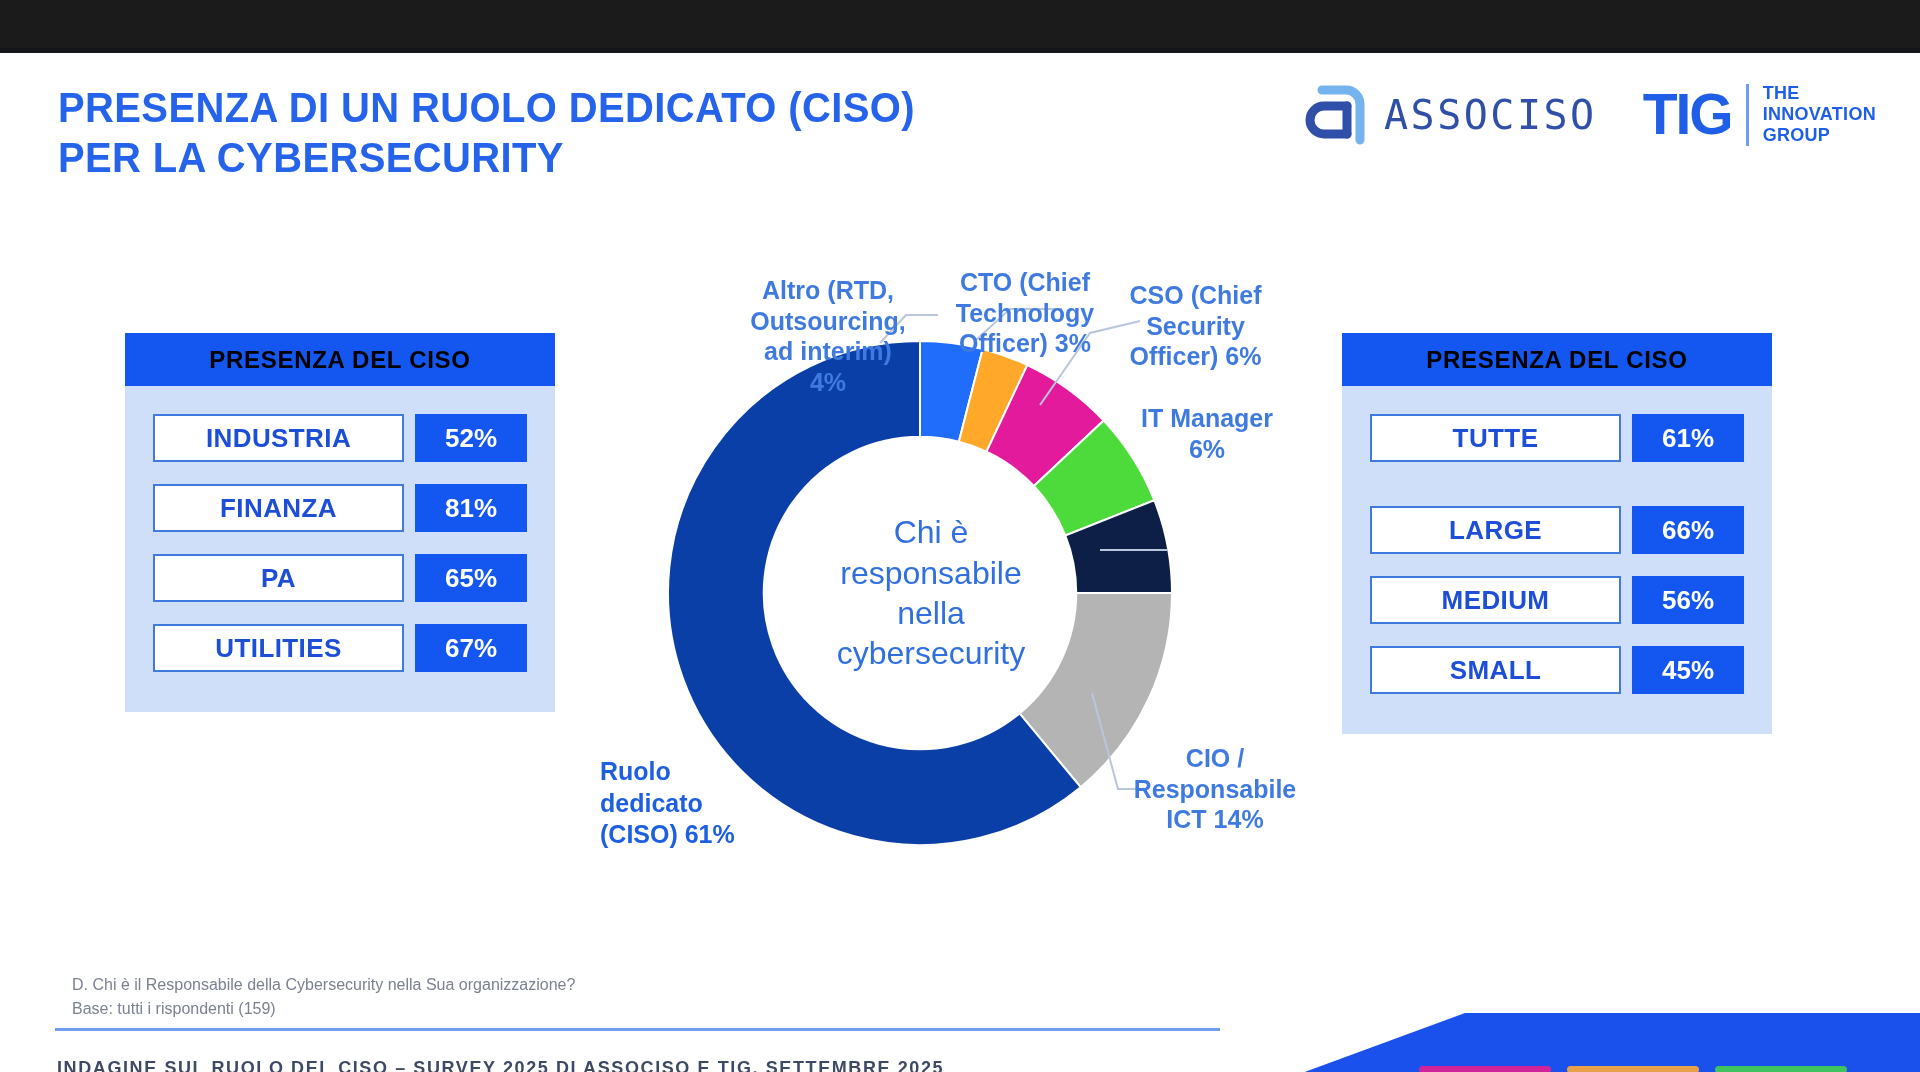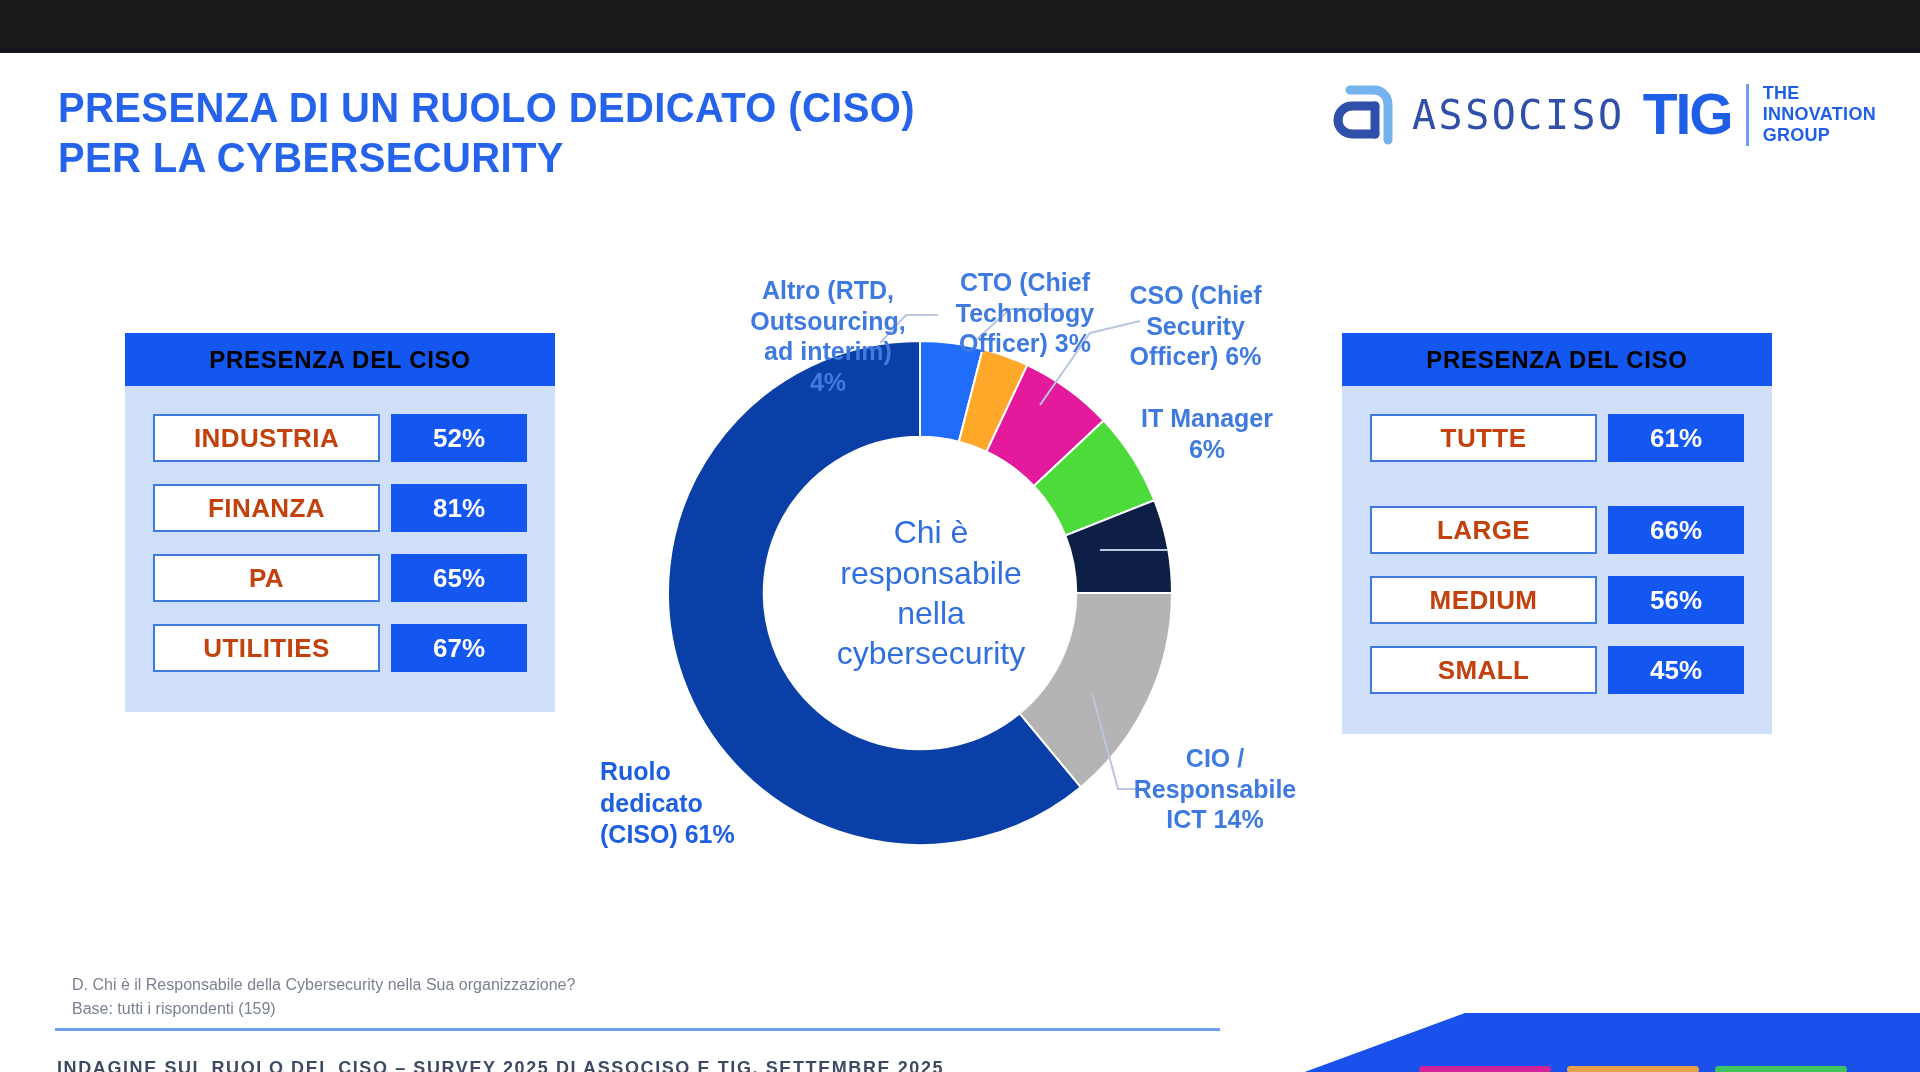--- a/index.html
+++ b/index.html
@@ -21,21 +21,21 @@
     font-size:43px;line-height:1.16;
     font-weight:bold;
     letter-spacing:.4px;
     color:#2563eb;
     font-stretch:condensed;
     transform:scaleX(.93);
     transform-origin:left top;
     white-space:pre-line;
   }
 
-  .logos{position:absolute;right:44px;top:30px;display:flex;align-items:center;gap:18px;}
+  .logos{position:absolute;right:44px;top:30px;display:flex;align-items:center;gap:46px;}
   .assoc{display:flex;align-items:center;gap:16px;}
   .assoc-mark{width:70px;height:62px;}
   .assoc-word{font-size:40px;letter-spacing:2.5px;color:#2f4fa8;font-family:"DejaVu Sans Mono","Liberation Mono",monospace;font-weight:500;}
   .tig{display:flex;align-items:center;gap:14px;}
   .tig-word{font-size:57px;font-weight:bold;color:#1f5fe8;letter-spacing:-2px;line-height:1;}
   .tig-div{width:3px;height:62px;background:#6f9df0;}
   .tig-sub{font-size:18px;font-weight:bold;color:#1f5fe8;line-height:1.18;letter-spacing:.3px;white-space:pre-line;}
 
   
   .panel{position:absolute;width:430px;}
@@ -45,26 +45,26 @@
     background:#1356f0;color:#000000;
     font-size:24px;font-weight:bold;letter-spacing:.7px;
     text-align:center;padding:13px 0 12px;
   }
   .panel-body{background:#cfdffa;padding:28px 28px 40px;}
   .prow{display:flex;align-items:stretch;gap:11px;margin-bottom:22px;}
   .prow:last-child{margin-bottom:0;}
   .prow.gap{margin-bottom:44px;}
   .pname{
     flex:1;background:#ffffff;border:2px solid #3f7ae0;
-    color:#c2410c;font-size:26px;font-weight:bold;letter-spacing:.4px;
+    color:#1d4ed8;font-size:26px;font-weight:bold;letter-spacing:.4px;
     display:flex;align-items:center;justify-content:center;
     height:48px;box-sizing:border-box;
   }
   .pval{
-    width:136px;background:#1356f0;color:#ffffff;
+    width:112px;background:#1356f0;color:#ffffff;
     font-size:26px;font-weight:bold;
     display:flex;align-items:center;justify-content:center;
     height:48px;box-sizing:border-box;
   }
 
   
   .donut-wrap{position:absolute;left:660px;top:280px;width:520px;height:520px;}
   .donut-center{
     position:absolute;left:11px;top:0;width:520px;height:520px;
     display:flex;flex-direction:column;align-items:center;justify-content:center;

